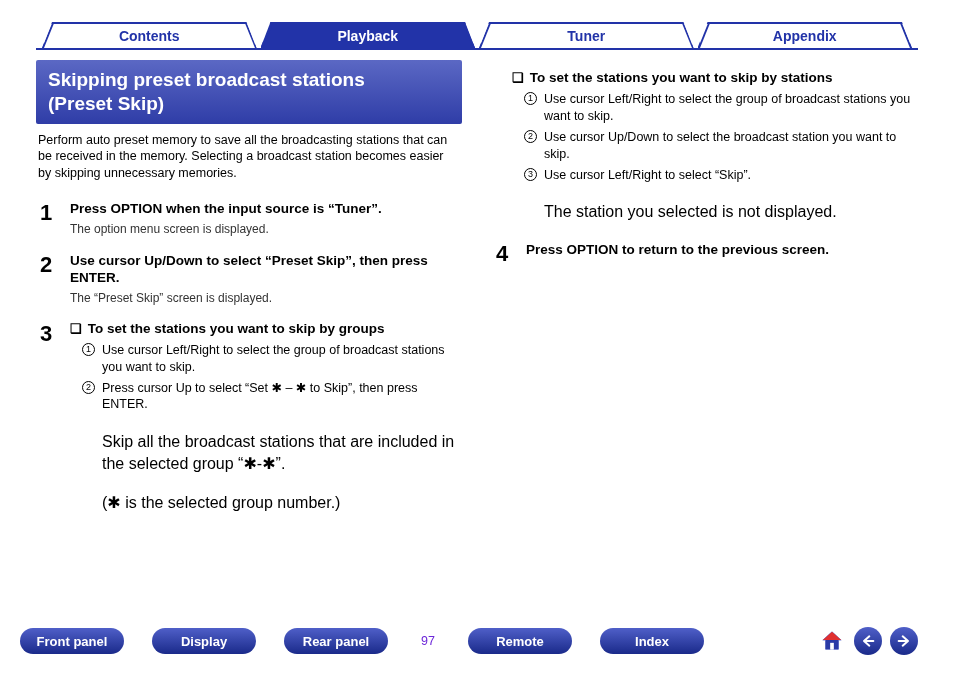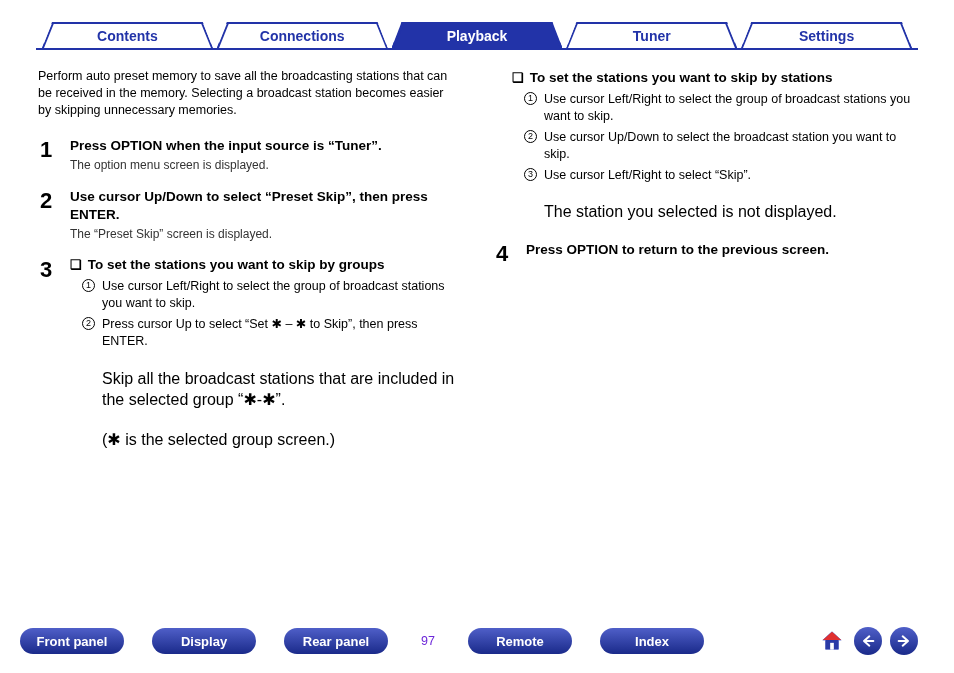--- a/index.html
+++ b/index.html
@@ -140,29 +140,32 @@
   }
   .nav-btn svg{width:16px;height:16px;}
   .home-btn svg{width:22px;height:22px;}
   .home-btn{background:none;}
 </style>
 </head>
 <body>
 
 <div class="tabs">
   <div class="tab">Contents</div>
-  <div class="tab">Connections</div>
   <div class="tab active">Playback</div>
   <div class="tab">Tuner</div>
-  <div class="tab">Settings</div>
+  <div class="tab">Appendix</div>
 </div>
 
 <div class="content">
 
   <div class="col">
+    <div class="panel-title">
+      <span>Skipping preset broadcast stations</span><br>
+      <span>(Preset Skip)</span>
+    </div>
     <p class="intro">Perform auto preset memory to save all the broadcasting stations that can be received in the memory. Selecting a broadcast station becomes easier by skipping unnecessary memories.</p>
 
     <div class="step">
       <div class="step-num">1</div>
       <div class="step-body">
         <div class="step-head">Press OPTION when the input source is “Tuner”.</div>
         <div class="step-note">The option menu screen is displayed.</div>
       </div>
     </div>
 
@@ -179,21 +182,21 @@
       <div class="step-body sub">
         <div class="sub-head">
           <span class="sqr">❏</span>
           <span>To set the stations you want to skip by groups</span>
         </div>
         <ul class="sub-list">
           <li><span class="circ">1</span><span>Use cursor Left/Right to select the group of broadcast stations you want to skip.</span></li>
           <li><span class="circ">2</span><span>Press cursor Up to select “Set ✱ – ✱ to Skip”, then press ENTER.</span></li>
         </ul>
         <div class="sub-text">Skip all the broadcast stations that are included in the selected group “✱-✱”.</div>
-        <div class="sub-text">(✱ is the selected group screen.)</div>
+        <div class="sub-text">(✱ is the selected group number.)</div>
       </div>
     </div>
   </div>
 
   <div class="col">
     <div style="height:10px"></div>
     <div class="sub" style="margin-left:20px;">
       <div class="sub-head">
         <span class="sqr">❏</span>
         <span>To set the stations you want to skip by stations</span>

